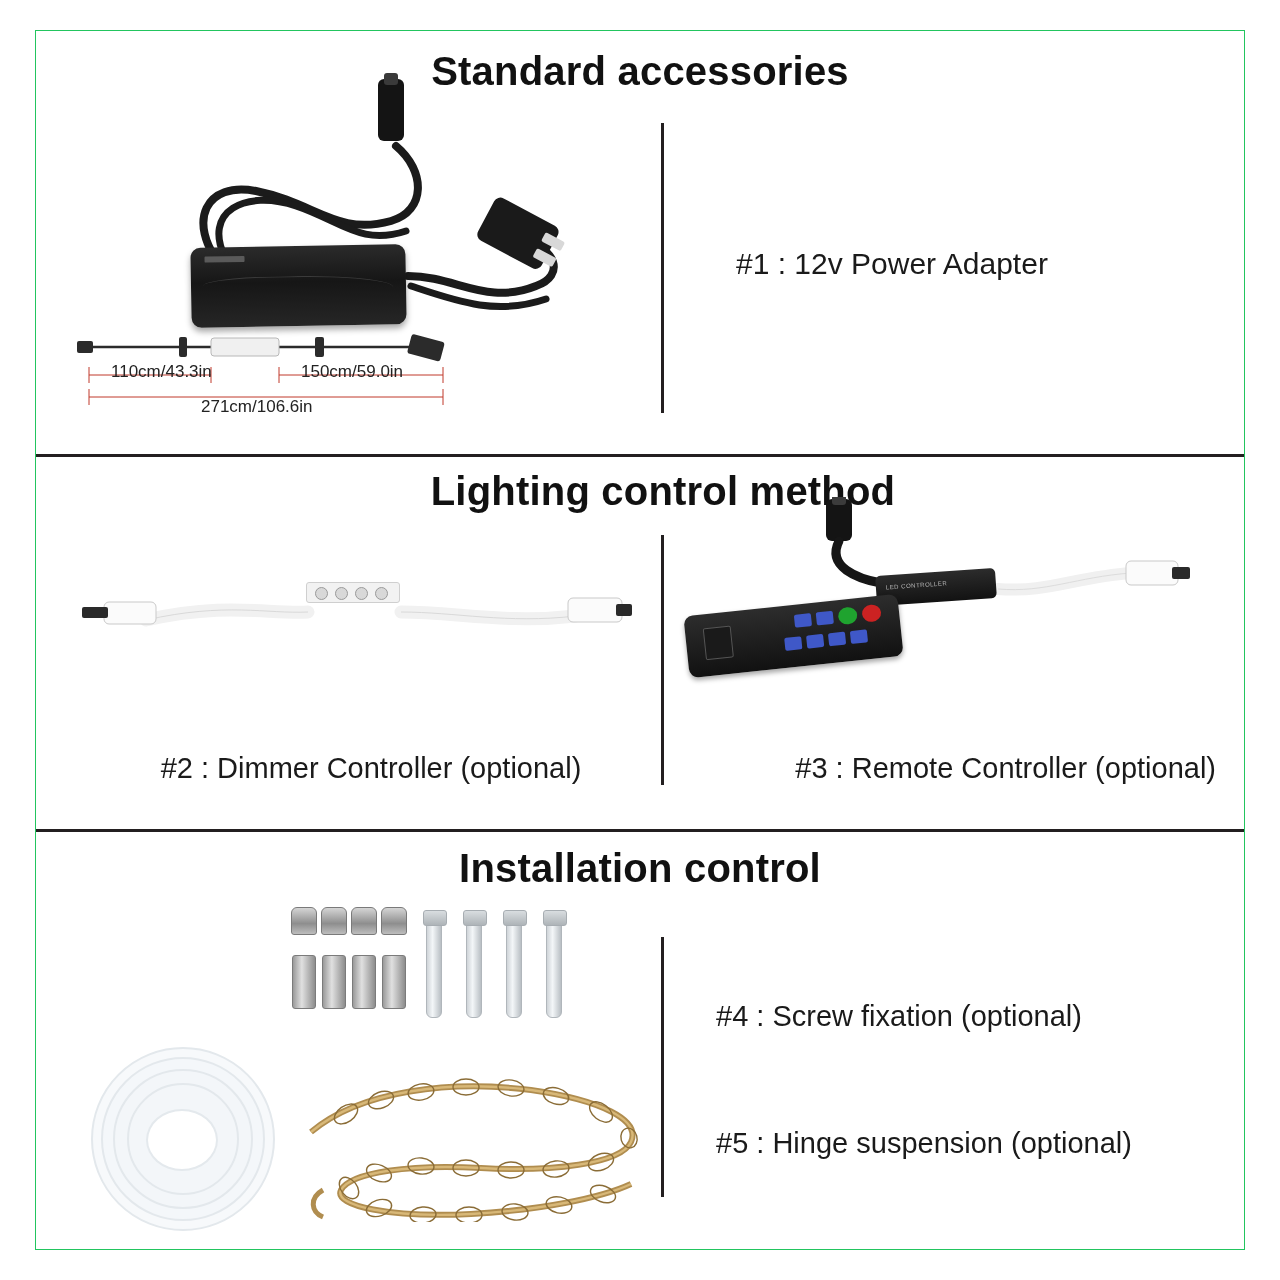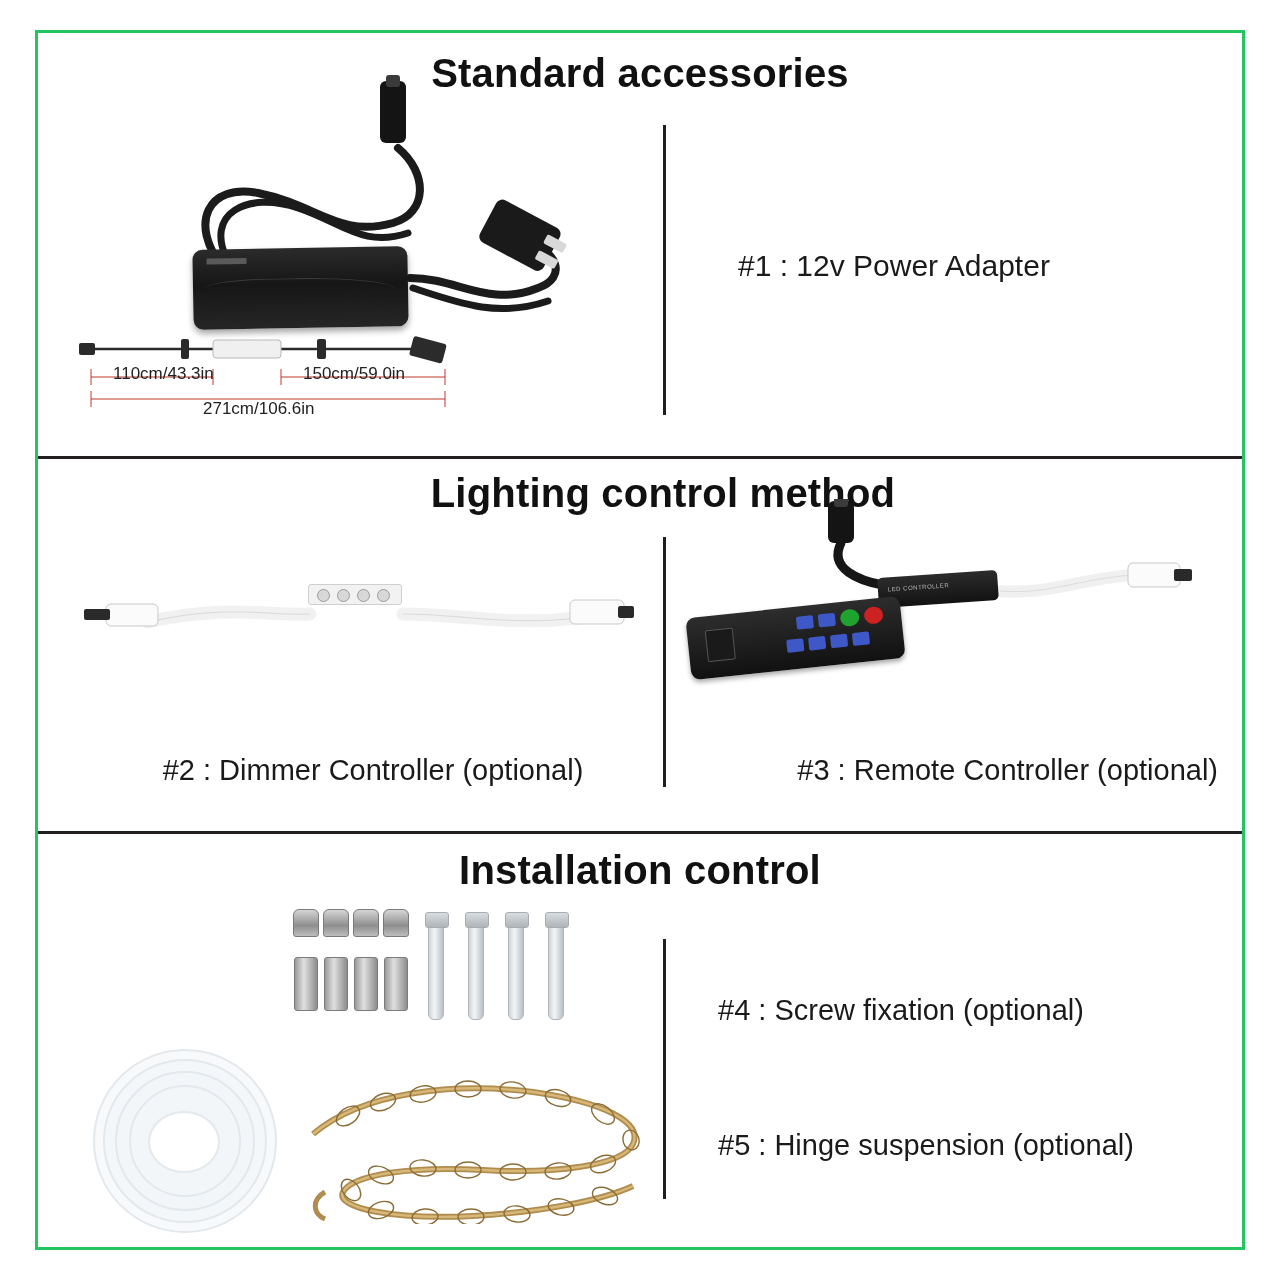--- a/index.html
+++ b/index.html
@@ -18,21 +18,21 @@
     position: relative;
     width: 1280px;
     height: 1280px;
     box-sizing: border-box;
     padding: 30px 35px 30px 35px;
   }
   .board {
     position: relative;
     width: 1210px;
     height: 1220px;
-    border: 3px solid #22c55e;
+    border: 1px solid #22c55e;
     box-sizing: border-box;
     display: flex;
     flex-direction: column;
   }
   .section {
     position: relative;
     box-sizing: border-box;
   }
   .sec-1 { height: 426px; border-bottom: 3px solid #231f20; }
   .sec-2 { height: 375px; border-bottom: 3px solid #231f20; }
@@ -216,21 +216,21 @@
   .s3-left {
     position: absolute;
     left: 45px;
     top: 75px;
     width: 600px;
     height: 330px;
   }
   .s3-label-4 {
     position: absolute;
     left: 680px;
-    top: 160px;
+    top: 168px;
   }
   .s3-label-5 {
     position: absolute;
     left: 680px;
     top: 295px;
   }
 
   .screw-head {
     position: absolute;
     width: 24px; height: 26px;

